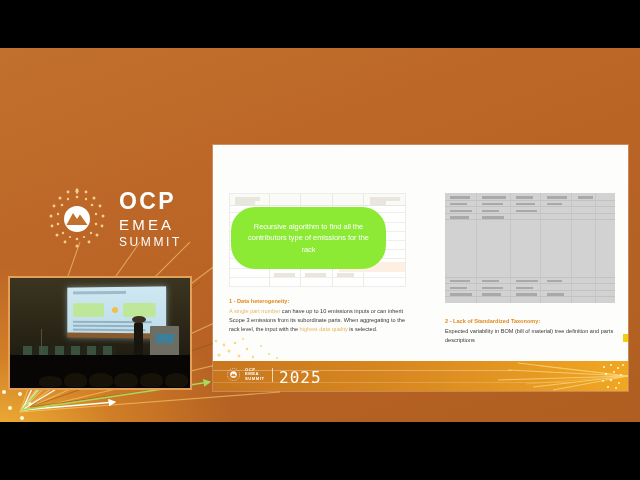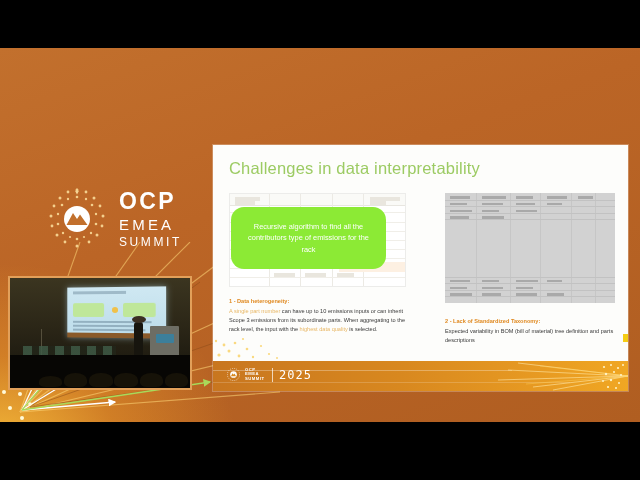--- a/index.html
+++ b/index.html
@@ -72,21 +72,21 @@
   .sheetw .cellx{position:absolute;height:4px;background:#e9e6de;}
   .sheetw .tint{position:absolute;right:0;bottom:14px;width:38%;height:10px;background:#fdf0e2;}
 
   
   .sheetg{position:relative;width:100%;height:110px;background:#d2d2d2;overflow:hidden;}
   .sheetg .grow{position:absolute;left:0;right:0;height:1px;background:#c2c2c2;}
   .sheetg .gtxt{position:absolute;height:2.5px;background:#a9a9a9;}
   .sheetg .gcol{position:absolute;top:0;bottom:0;width:1px;background:#c6c6c6;}
 
   
-  .callout{position:absolute;border-radius:13px;background:#8CEA35;color:#ffffff;
+  .callout{position:absolute;border-radius:24px;background:#8CEA35;color:#ffffff;
     display:flex;align-items:center;justify-content:center;text-align:center;
     font-size:7.4px;line-height:1.55;padding:24px 10px;box-sizing:border-box;}
   .callout.l{left:18px;top:62px;width:155px;height:62px;}
   .callout.r{left:244px;top:68px;width:150px;height:58px;}
 
   
   #plusicon{position:absolute;left:409px;top:179px;width:28px;height:28px;}
   #plusicon svg{width:100%;height:100%;display:block;}
 
   
@@ -99,21 +99,21 @@
   
   #slidefooter{position:absolute;left:0;bottom:0;width:100%;height:30px;
     background:linear-gradient(90deg,#C8761F 0%,#D8881F 45%,#E79A22 78%,#F0A723 100%);overflow:hidden;}
   .ftsheen{position:absolute;left:0;top:9px;width:72%;height:1px;background:rgba(255,255,255,.3);}
   .ftsheen2{position:absolute;left:0;bottom:8px;width:86%;height:1px;background:rgba(255,255,255,.18);}
   #ftlogo{position:absolute;left:14px;top:7px;display:flex;align-items:center;gap:5px;color:#fff;}
   #ftlogo .fmark{width:13px;height:13px;}
   #ftlogo .fstack{display:flex;flex-direction:column;line-height:1;}
   #ftlogo .fstack span{font-size:4.2px;font-weight:bold;letter-spacing:.5px;}
   #ftdiv{position:absolute;left:59px;top:7px;width:1px;height:14px;background:rgba(255,255,255,.7);}
-  #ftyear{position:absolute;left:66px;top:7px;font-size:12px;color:#fff;letter-spacing:1px;
+  #ftyear{position:absolute;left:66px;top:7px;font-size:16px;color:#fff;letter-spacing:1px;
      font-family:"DejaVu Sans Mono",monospace;}
   #fttag{position:absolute;left:145px;top:10px;font-size:8px;color:#fff;font-weight:bold;
      letter-spacing:2.2px;font-family:"DejaVu Sans Mono",monospace;font-style:italic;}
   .ftrays{position:absolute;right:0;top:0;width:150px;height:100%;}
   .ftrays svg{width:100%;height:100%;display:block;}
   .ftdots{position:absolute;right:2px;top:0;width:26px;height:100%;}
   .ftdots svg{width:100%;height:100%;display:block;}
 
   
   #slidespark{position:absolute;left:0;bottom:30px;width:130px;height:26px;pointer-events:none;overflow:hidden;}
@@ -263,21 +263,20 @@
           <div class="head" style="left:58%"></div>
           <div class="head" style="left:72%"></div>
           <div class="head" style="left:86%"></div>
           <div class="head" style="left:16%;height:34%"></div>
         </div>
       </div>
     </div>
 
     <div id="slide">
 
-      <div id="slidetitle">Challenges in data interpretability</div>
 
       <div class="panel left">
         <div class="sheetw">
           <div class="hdr"></div>
           <div class="col" style="left:22%"></div>
             <div class="col" style="left:40%"></div>
           <div class="col" style="left:58%"></div>
             <div class="col" style="left:76%"></div>
           <div class="row" style="top:20%"></div>
             <div class="row" style="top:30%"></div>

